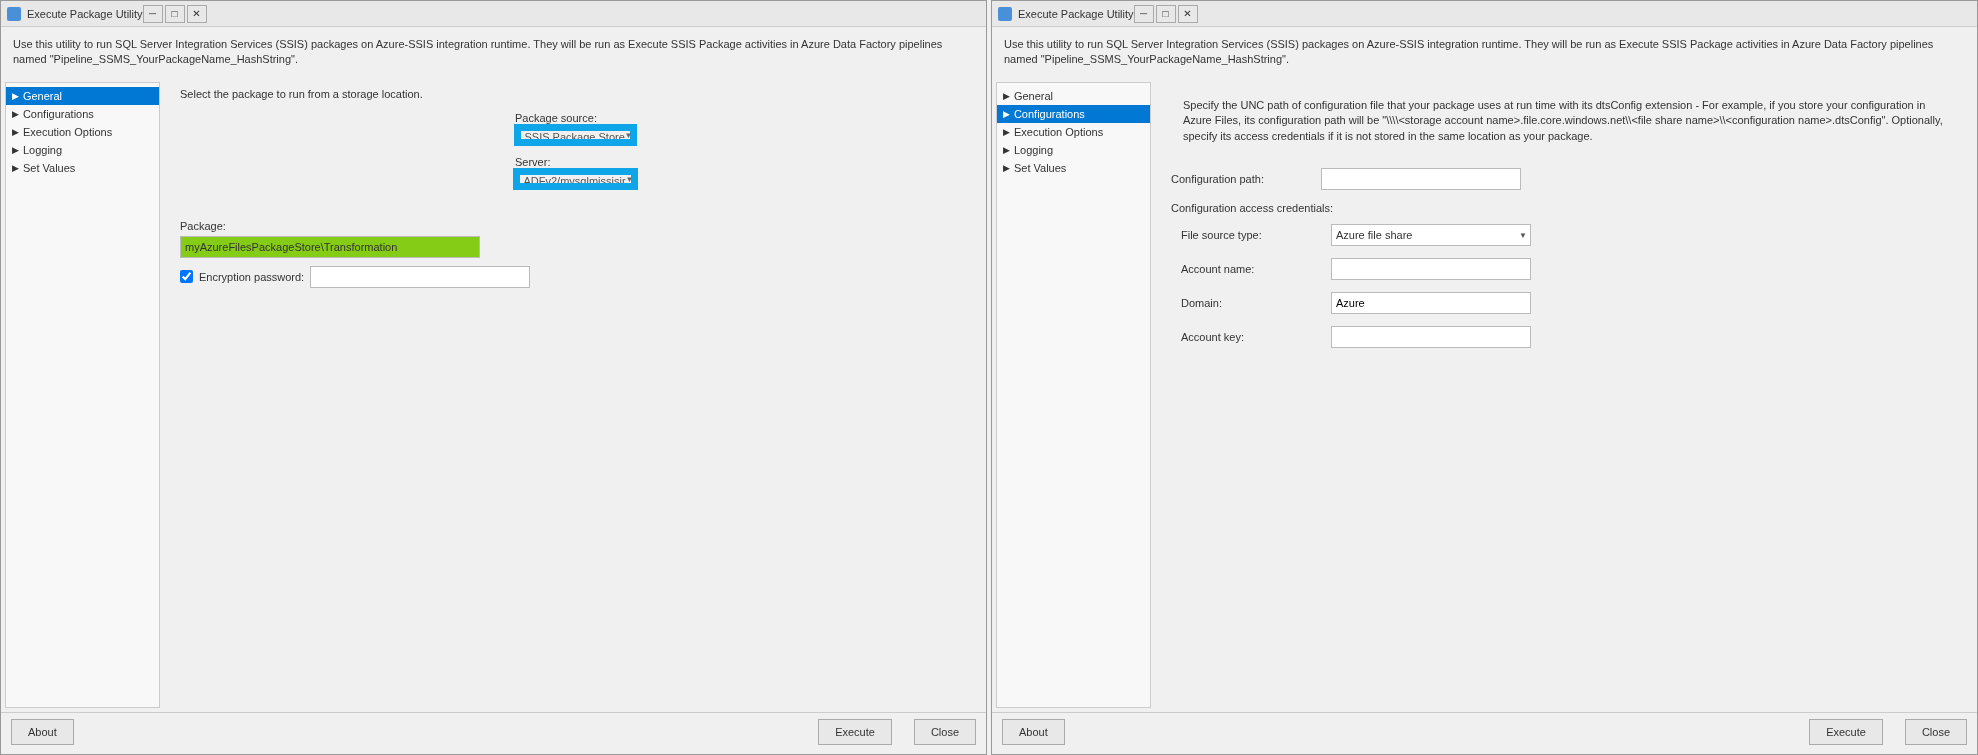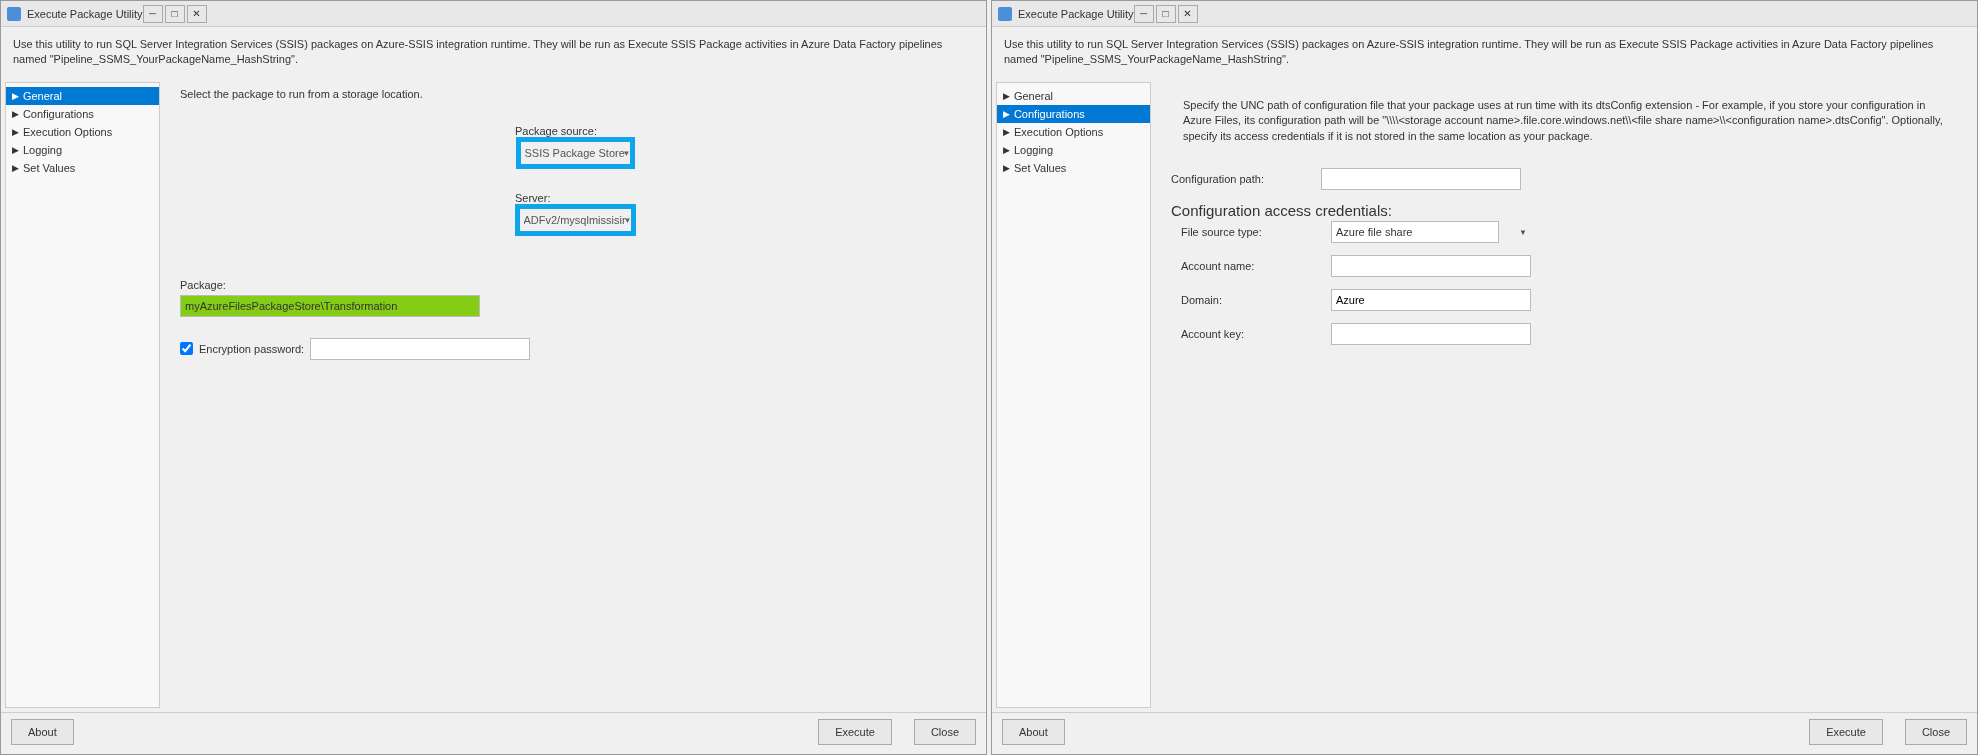--- a/index.html
+++ b/index.html
@@ -112,21 +112,20 @@
     }
 
     .sidebar-item .arrow {
       font-size: 9px;
     }
 
     .content-area {
       flex: 1;
       padding: 10px 16px;
       overflow-y: auto;
-      gap: 13px;
     }
 
     .content-area.left-content {
       display: flex;
       flex-direction: column;
     }
 
     .content-title {
       font-size: 11px;
       color: #333;
@@ -141,22 +140,22 @@
     }
 
     .form-label {
       width: 120px;
       font-size: 11px;
       color: #333;
     }
 
     .form-select {
       flex: 1;
-      height: 32px;
-      border: 5px solid #0ea5e9;
+      height: 22px;
+      border: 7px solid #0ea5e9;
       background: #f0f0f0;
       padding: 0 4px;
       font-size: 11px;
       color: #555;
       appearance: none;
       -webkit-appearance: none;
     }
 
     .select-wrapper {
       flex: 1;
@@ -277,23 +276,23 @@
       background: white;
       padding: 0 4px;
       font-size: 11px;
     }
 
     .credentials-section {
       margin-top: 8px;
     }
 
     .credentials-title {
-      font-size: 15px;
-      color: #333;
-      margin-bottom: 2px;
+      font-size: 11px;
+      color: #333;
+      margin-bottom: 10px;
     }
 
     .indented {
       padding-left: 10px;
     }
 
     .right-select-wrapper {
       position: relative;
       width: 200px;
     }
@@ -303,21 +302,21 @@
       position: absolute;
       right: 4px;
       top: 50%;
       transform: translateY(-50%);
       font-size: 8px;
       color: #555;
       pointer-events: none;
     }
 
     .right-form-select {
-      width: 168px;
+      width: 200px;
       height: 22px;
       border: 1px solid #bbb;
       background: white;
       padding: 0 4px;
       font-size: 11px;
       color: #333;
       appearance: none;
       -webkit-appearance: none;
     }
   </style>

